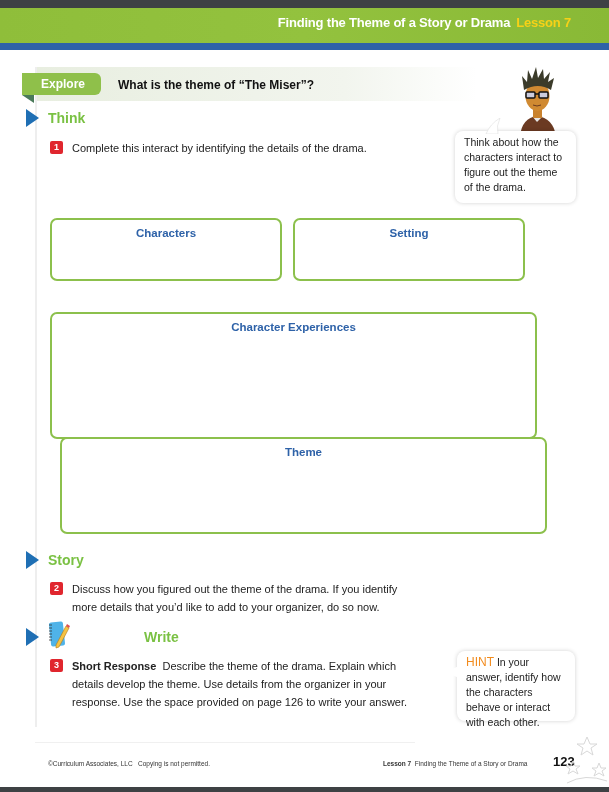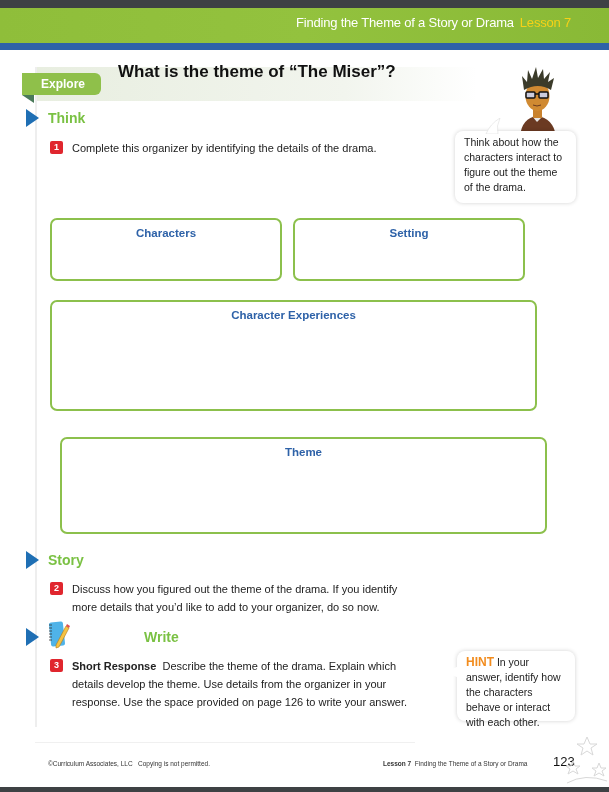--- a/index.html
+++ b/index.html
@@ -2,32 +2,32 @@
 <html><head>
 <meta charset="utf-8">
 <style>
   * { box-sizing: border-box; margin: 0; padding: 0; }
   html, body { width: 609px; height: 792px; background: #ffffff; overflow: hidden; }
   body { position: relative; font-family: "Liberation Sans", "DejaVu Sans", sans-serif; color: #1a1a1a; }
 
   .top-bar { position: absolute; left: 0; top: 0; width: 609px; height: 8px; background: #3e4144; }
   .header-band { position: absolute; left: 0; top: 8px; width: 609px; height: 35px;
     background: linear-gradient(90deg, #8fbe3a 0%, #93c23e 50%, #89b936 100%); }
-  .header-title { position: absolute; right: 38px; top: 15px; font-size: 13px; font-weight: normal; color: #ffffff; letter-spacing: -0.2px; }
+  .header-title { position: absolute; right: 38px; top: 15px; font-size: 13px; font-weight: bold; color: #ffffff; letter-spacing: -0.2px; }
   .header-title .lesson { color: #f7d117; margin-left: 6px; }
   .header-rule { position: absolute; left: 0; top: 43px; width: 609px; height: 7px; background: #2e62a8; }
 
   .content-border { position: absolute; left: 35px; top: 67px; width: 2px; height: 660px; background: #eeeeee; }
   .explore-strip { position: absolute; left: 37px; top: 67px; width: 440px; height: 34px;
     background: linear-gradient(90deg, #e8eee0 0%, #f2f5ee 70%, #ffffff 100%); }
   .explore-tab { position: absolute; left: 22px; top: 73px; width: 79px; height: 22px; background: #8fc04a;
     border-radius: 0 6px 6px 0; color: #ffffff; font-weight: bold; font-size: 12px; line-height: 22px; padding-left: 19px; }
   .explore-fold { position: absolute; left: 22px; top: 95px; width: 0; height: 0;
     border-top: 8px solid #4a7a5a; border-left: 12px solid transparent; }
-  .explore-question { position: absolute; left: 118px; top: 62px; font-size: 17px; font-weight: bold; color: #111; }
+  .explore-question { position: absolute; left: 118px; top: 78px; font-size: 12px; font-weight: bold; color: #111; }
 
   .section-head { position: absolute; left: 26px; display: flex; align-items: center; text-align: center; }
   .flag { width: 0; height: 0; border-top: 9px solid transparent; border-bottom: 9px solid transparent;
     border-left: 13px solid #1f6fb4; margin-right: 9px; }
   .section-label { font-size: 14px; font-weight: bold; color: #7ac143; }
 
   .item { position: absolute; left: 50px; display: flex; font-size: 11px; line-height: 18px; color: #222; }
   .num-badge { flex: 0 0 auto; width: 13px; height: 13px; background: #e0262e; color: #fff; font-weight: bold;
     font-size: 9px; line-height: 13px; text-align: center; border-radius: 2px; margin-top: 2px; margin-right: 9px; }
   .item-text b { font-weight: bold; }
@@ -37,26 +37,26 @@
   .bubble-tip { position: absolute; width: 0; height: 0; }
 
   .avatar { position: absolute; left: 510px; top: 66px; width: 55px; height: 70px; }
 
   .organizer-box { position: absolute; border: 2px solid #8cc04c; border-radius: 7px; background: #fff; }
   .organizer-box .box-label { position: absolute; left: 0; right: 0; top: 7px; text-align: center;
     font-size: 11.5px; font-weight: bold; color: #2e62a8; }
 
   .write-icon { position: absolute; left: 48px; top: 620px; width: 22px; height: 30px; }
 
-  .hint-word { color: #f28c1e; font-weight: bold; font-size: 12px; }
+  .hint-word { color: #f28c1e; font-weight: normal; font-size: 12px; }
 
   .footer-left { position: absolute; left: 48px; top: 760px; font-size: 6.5px; color: #333; }
   .footer-right { position: absolute; left: 383px; top: 760px; font-size: 6.5px; color: #333; }
   .footer-right b { font-weight: bold; }
-  .page-num { position: absolute; left: 553px; top: 754px; font-size: 13px; font-weight: normal; color: #111; }
+  .page-num { position: absolute; left: 553px; top: 754px; font-size: 13px; font-weight: bold; color: #111; }
   .stars { position: absolute; left: 565px; top: 735px; width: 44px; height: 50px; }
   .bottom-bar { position: absolute; left: 0; top: 787px; width: 609px; height: 5px; background: #3e4144; }
   .footer-rule { position: absolute; left: 35px; top: 742px; width: 380px; height: 1px; background: #f0f0f0; }
 </style>
 </head>
 <body>
 
 <div class="top-bar"></div>
 <div class="header-band"></div>
 <div class="header-title"><span>Finding the Theme of a Story or Drama</span><span class="lesson">Lesson 7</span></div>
@@ -79,37 +79,37 @@
   <line x1="25" y1="28" x2="29" y2="28" stroke="#111" stroke-width="1.5"></line>
   <path d="M23 39 Q27 41 31 39" stroke="#6b3a1e" stroke-width="1" fill="none"></path>
 </svg>
 
 <div class="section-head" style="top:109px;">
   <div class="flag"></div>
   <span class="section-label">Think</span>
 </div>
 <div class="item" style="top:139px; width:380px;">
   <span class="num-badge">1</span>
-  <span class="item-text">Complete this organizer by identifying the details of the drama.</span>
+  <span class="item-text">Complete this interact by identifying the details of the drama.</span>
 </div>
 
 <div class="bubble" style="left:455px; top:131px; width:121px; height:72px;">
   <span>Think about how the characters interact to figure out the theme of the drama.</span>
 </div>
 <svg class="bubble-tip" style="left:484px; top:118px; width:18px; height:16px;" viewBox="0 0 18 16">
   <path d="M2 16 Q6 6 16 0 Q12 8 14 16 Z" fill="#ffffff" stroke="#dddddd" stroke-width="0.6"></path>
 </svg>
 
 <div class="organizer-box" style="left:50px; top:218px; width:232px; height:63px;">
   <div class="box-label">Characters</div>
 </div>
 <div class="organizer-box" style="left:293px; top:218px; width:232px; height:63px;">
   <div class="box-label">Setting</div>
 </div>
-<div class="organizer-box" style="left:50px; top:300px; width:487px; height:111px;">
+<div class="organizer-box" style="left:50px; top:312px; width:487px; height:127px;">
   <div class="box-label">Character Experiences</div>
 </div>
 <div class="organizer-box" style="left:60px; top:437px; width:487px; height:97px;">
   <div class="box-label">Theme</div>
 </div>
 
 <div class="section-head" style="top:551px;">
   <div class="flag"></div>
   <span class="section-label">Story</span>
 </div>

